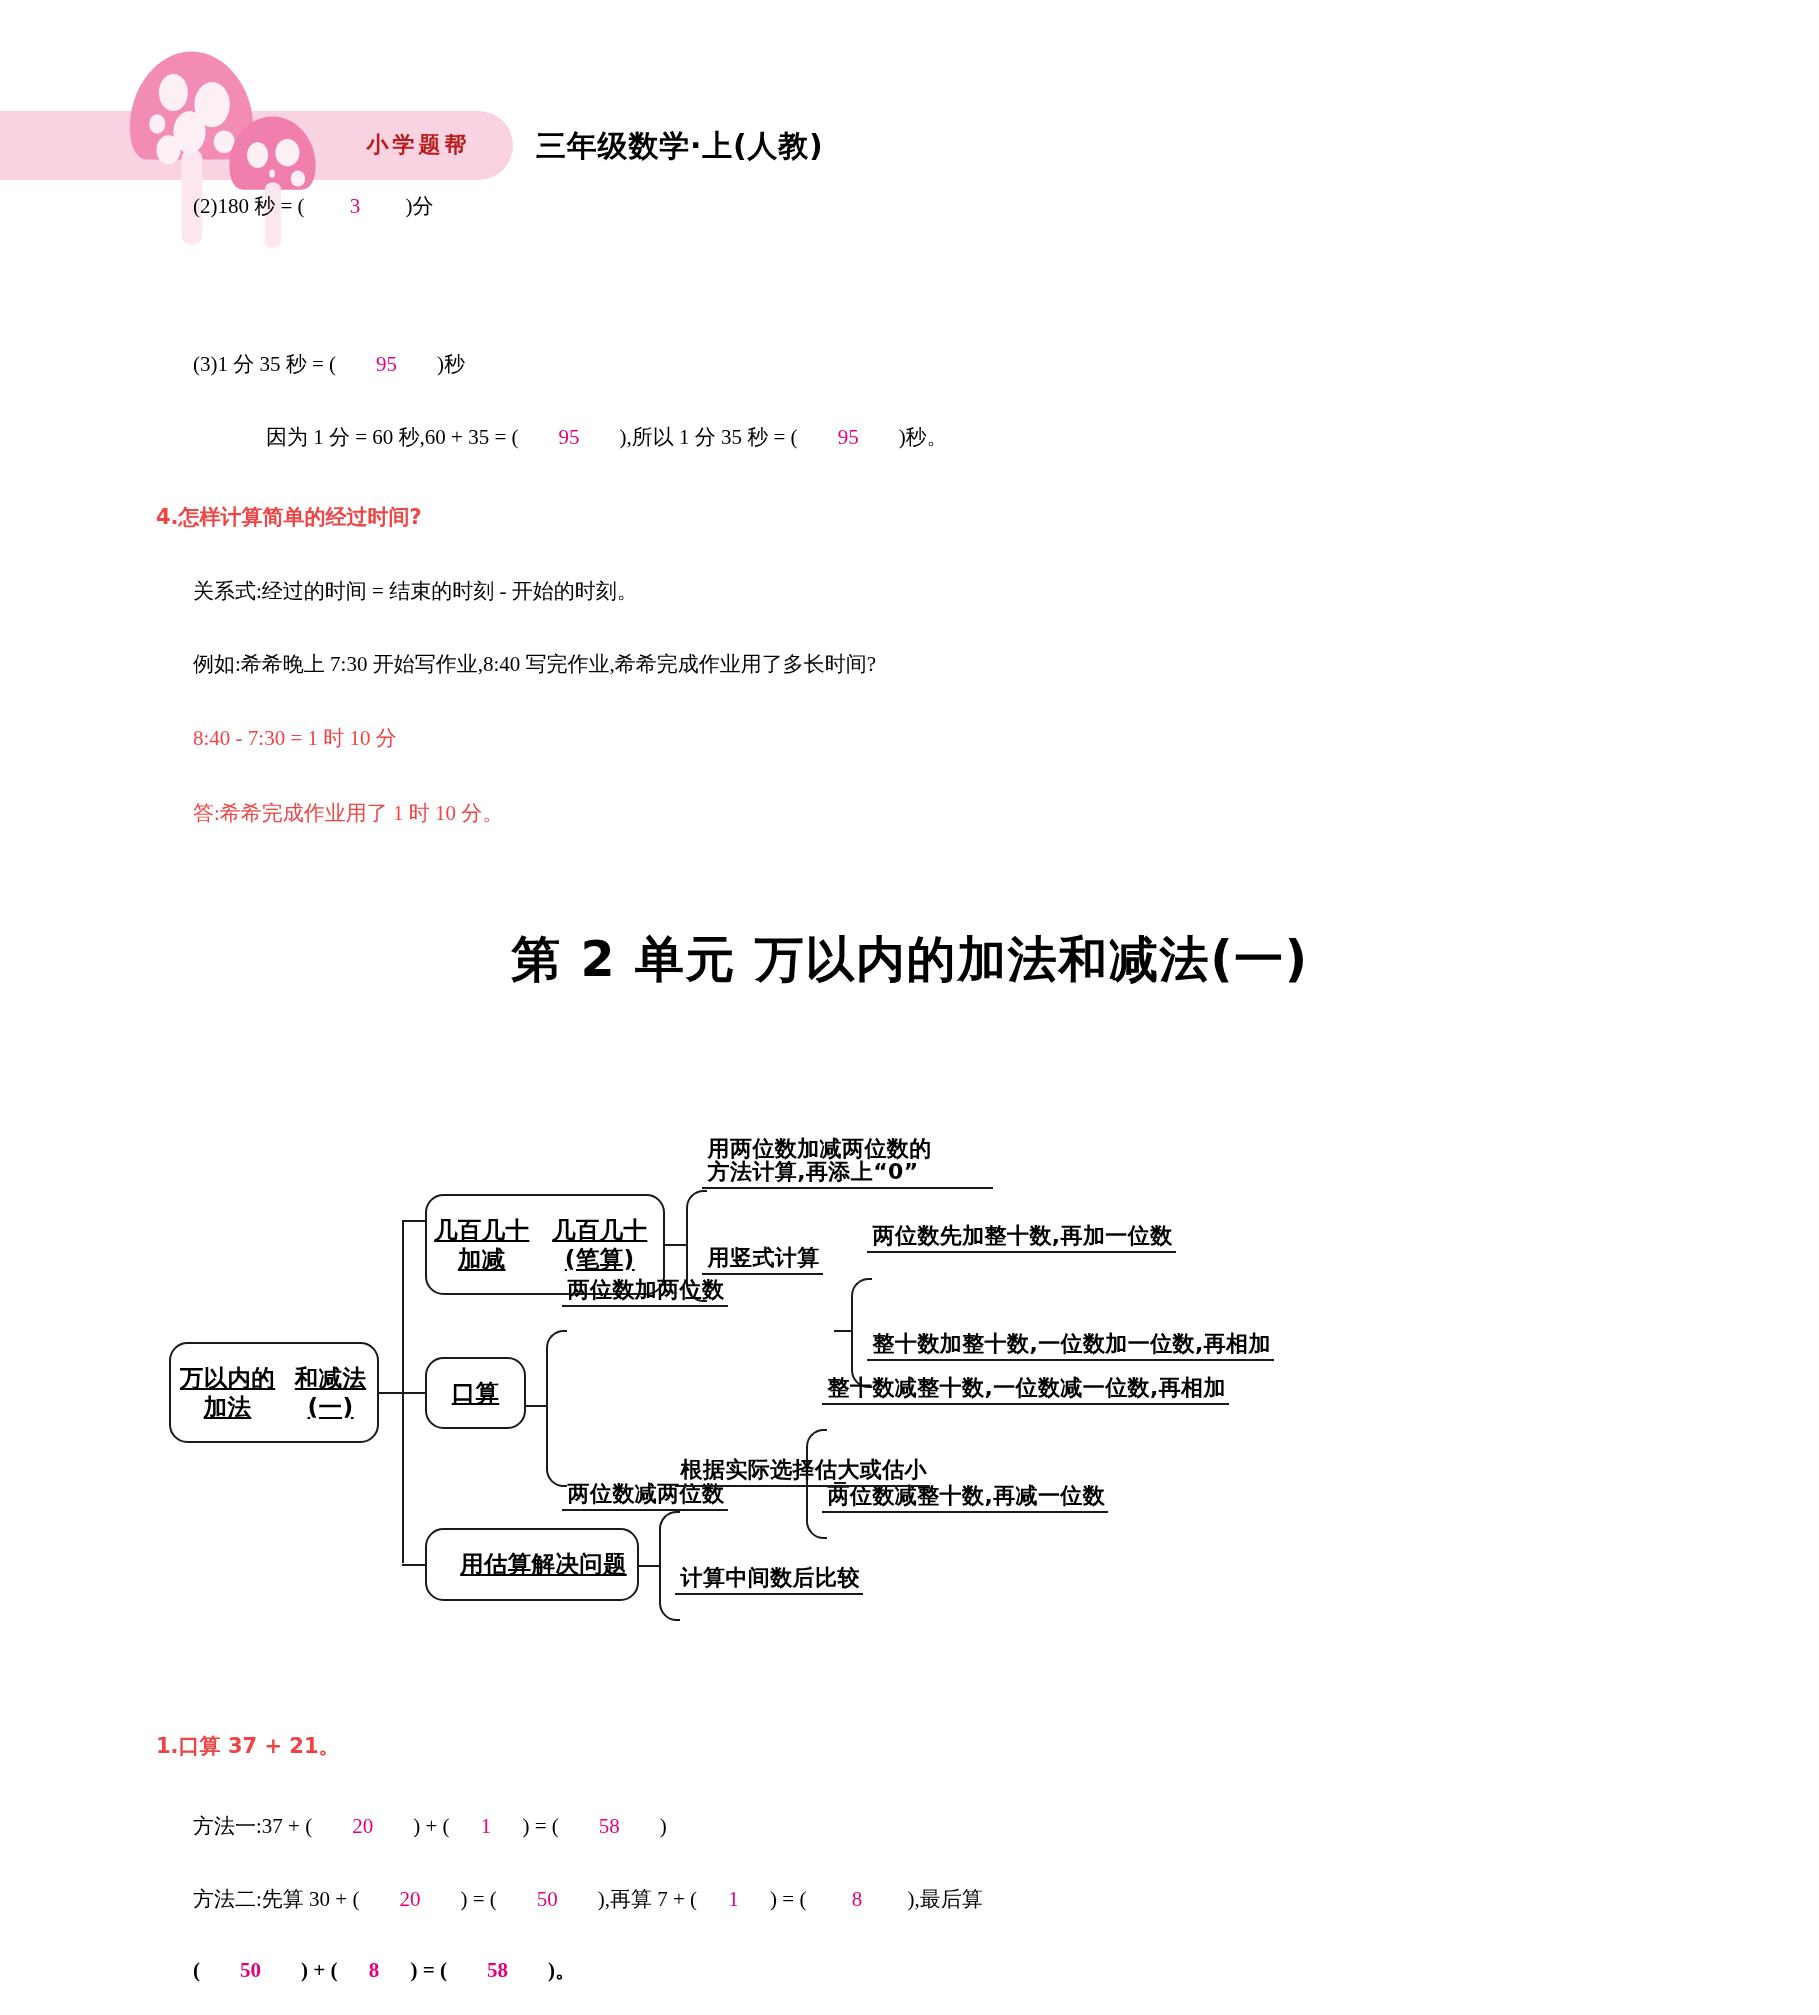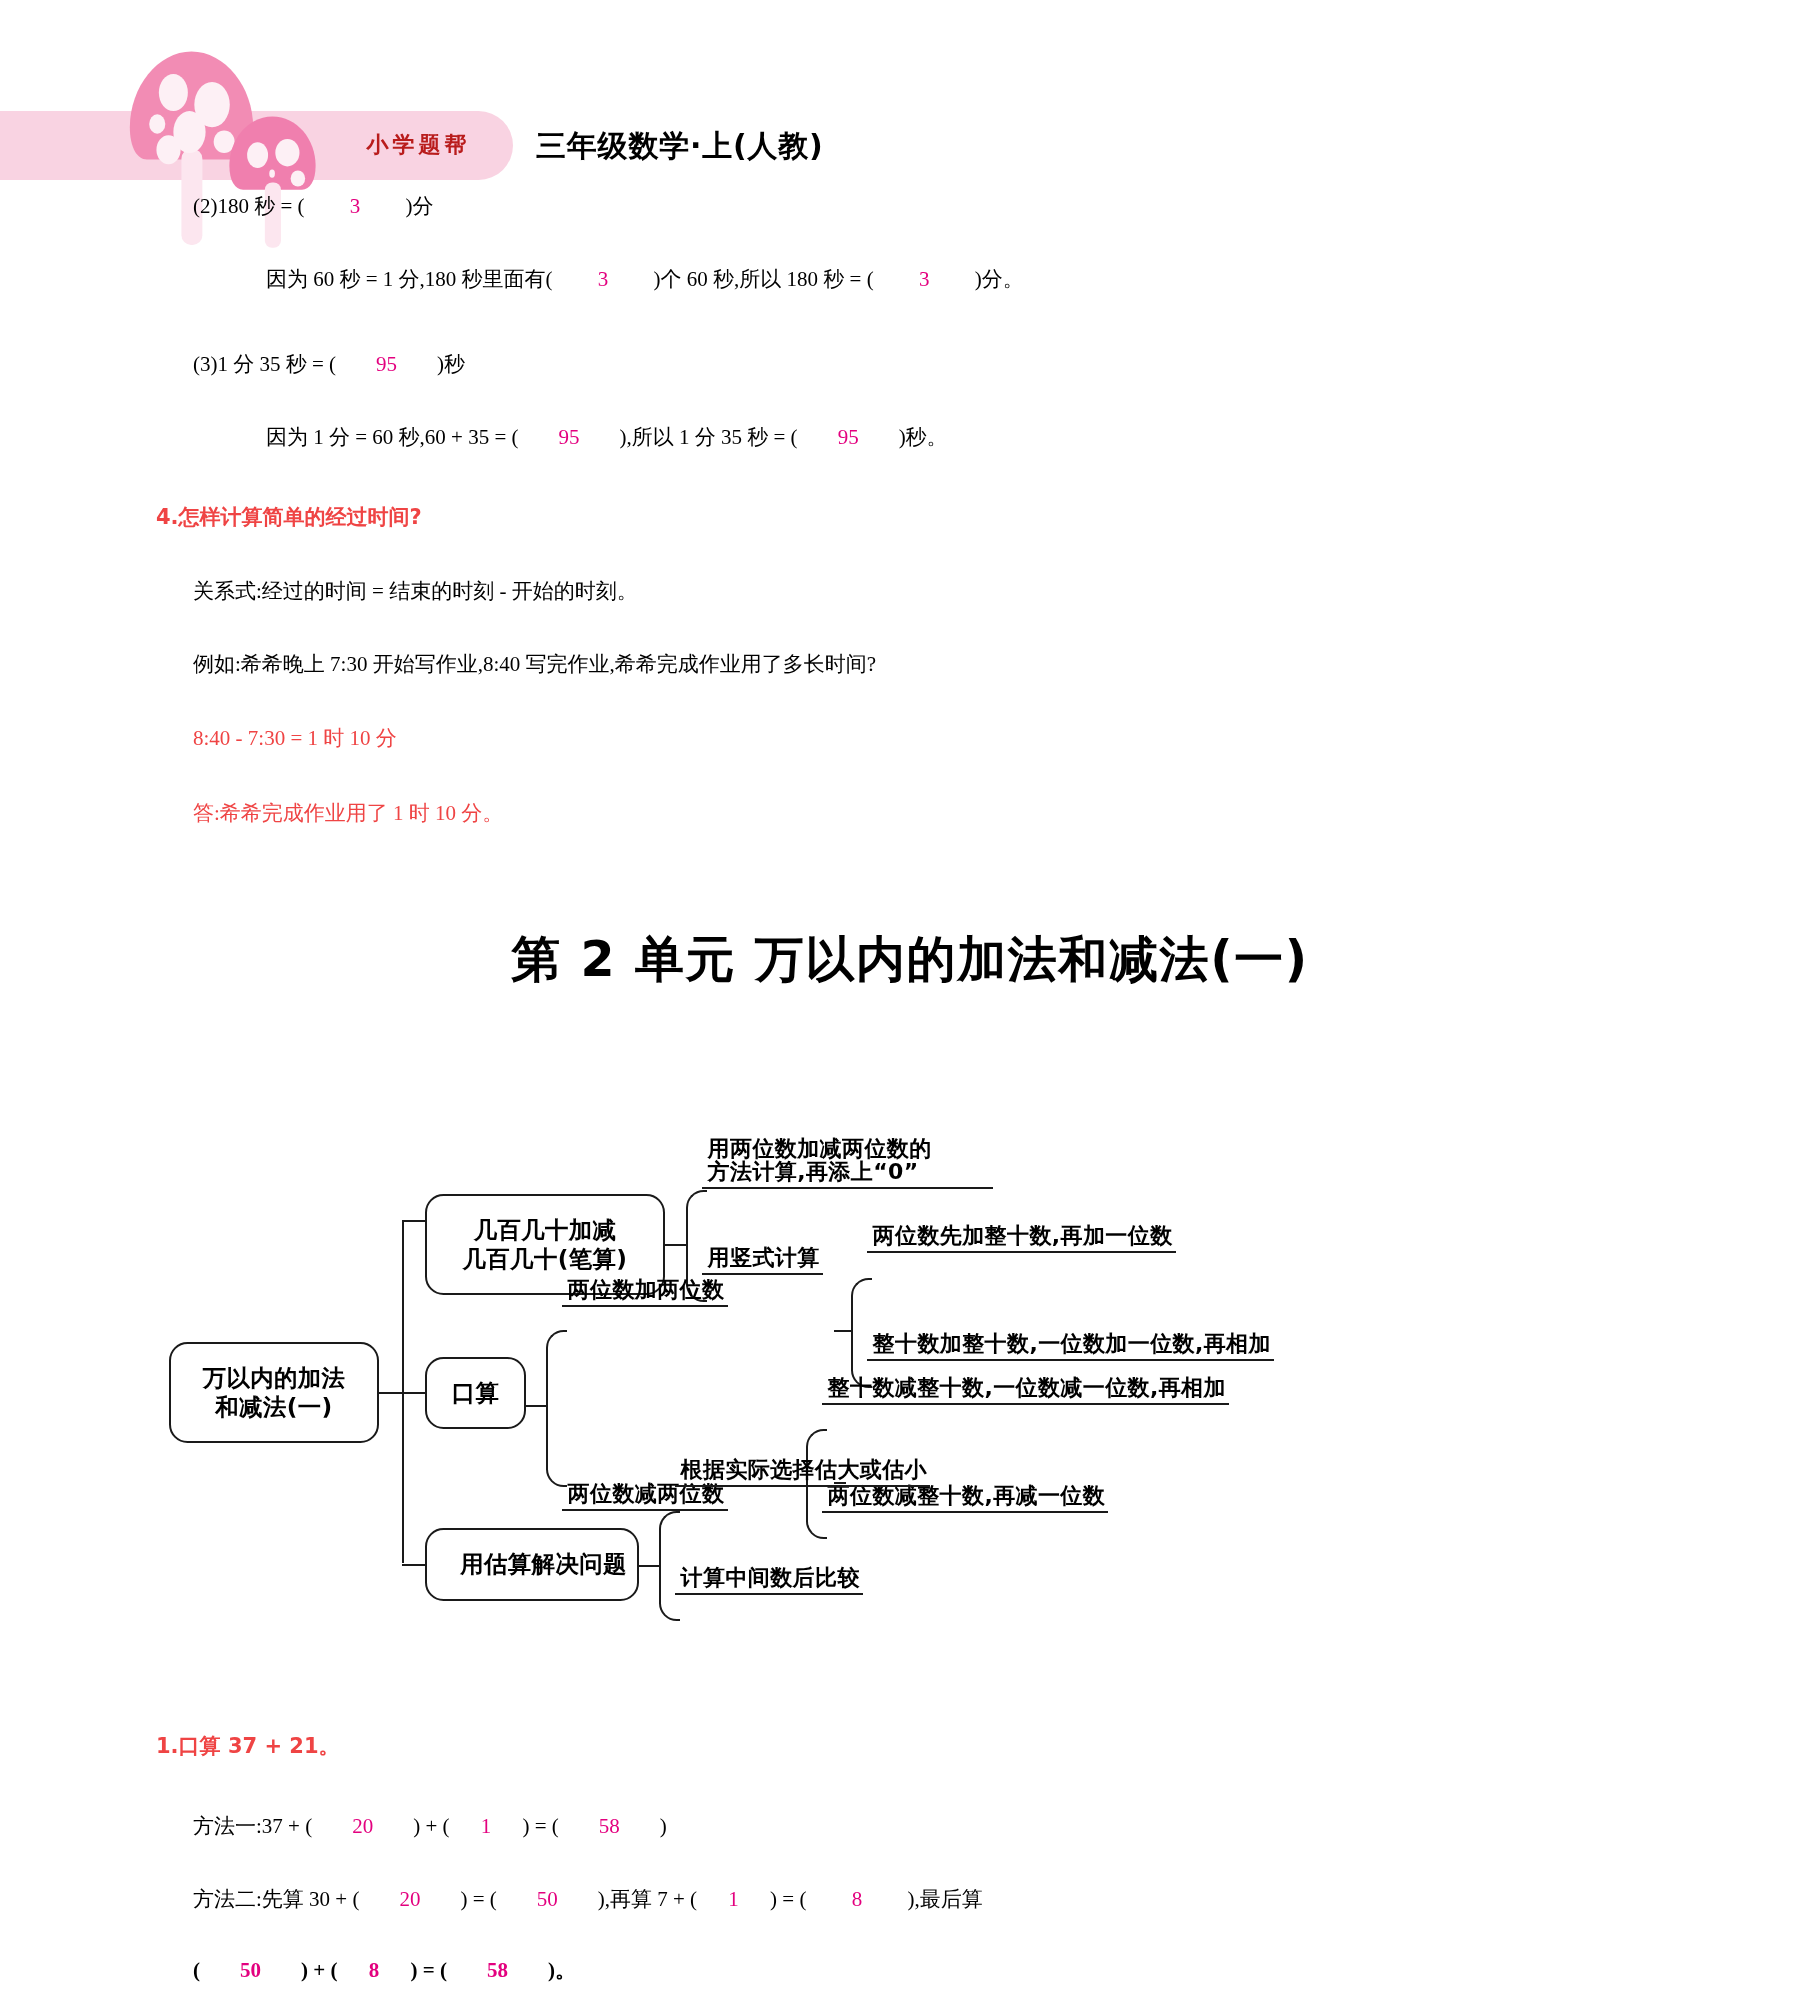--- a/index.html
+++ b/index.html
@@ -29,24 +29,24 @@
   .blank{display:inline-block;text-align:center;color:#E3007F;} .b90{width:73px;} .b140{width:101px;}
 
   
   .unit{position:absolute;left:0;top:927px;width:1820px;text-align:center;
         font-family:"DejaVu Sans","Liberation Sans",sans-serif;
         font-weight:700;font-size:49px;letter-spacing:1.6px;}
 
   
   .diagram{position:absolute;left:153px;top:1064px;width:1531px;height:653px;}
   .nodebox{position:absolute;border:2px solid #1a1a1a;border-radius:18.5px;
-      display:flex;flex-direction:column;align-items:center;justify-content:center;
+      display:flex;flex-direction:row;align-items:center;justify-content:center;
       font-family:"DejaVu Sans","Liberation Sans",sans-serif;
       font-size:23.4px;font-weight:600;line-height:1.22;letter-spacing:0.4px;
-      background:#fff;text-align:center;box-sizing:border-box;}
+      background:#fff;text-align:center;box-sizing:border-box;text-decoration:underline;}
   .leaf{position:absolute;white-space:nowrap;
       font-family:"DejaVu Sans","Liberation Sans",sans-serif;
       font-size:22px;font-weight:600;letter-spacing:0.4px;
       padding:0 3.2px 4px 5.6px;border-bottom:2.4px solid #1a1a1a;line-height:1.05;}
   .brk{position:absolute;border:2px solid #1a1a1a;border-right:none;
       border-radius:17.7px 0 0 17.7px;background:transparent;}
   .hline{position:absolute;background:#1a1a1a;height:2px;}
   .vline{position:absolute;background:#1a1a1a;width:2px;}
 </style>
 </head>
@@ -76,23 +76,20 @@
     <ellipse cx="114" cy="148" rx="7" ry="10" fill="#FDF0F5"></ellipse>
   </svg>
 
   <div class="hdr-label">小学题帮</div>
   <div class="hdr-title">三年级数学·上(人教)</div>
 
   <div class="row" style="left:193px;top:189px;">
     <span>(2)180 秒 = (</span><span class="blank b140">3</span><span>)分</span>
   </div>
 
-  <div class="row" style="left:266px;top:262px;">
-    <span>因为 60 秒 = 1 分,180 秒里面有(</span><span class="blank b140">3</span><span>)个 60 秒,所以 180 秒 = (</span><span class="blank b140">3</span><span>)分。</span>
-  </div>
 
   <div class="row" style="left:193px;top:347px;">
     <span>(3)1 分 35 秒 = (</span><span class="blank b140">95</span><span>)秒</span>
   </div>
 
   <div class="row" style="left:266px;top:420px;">
     <span>因为 1 分 = 60 秒,60 + 35 = (</span><span class="blank b140">95</span><span>),所以 1 分 35 秒 = (</span><span class="blank b140">95</span><span>)秒。</span>
   </div>
 
   <div class="row k" style="left:156px;top:500px;font-family:'DejaVu Sans','Liberation Sans',sans-serif;font-weight:700;">4.怎样计算简单的经过时间?</div>

